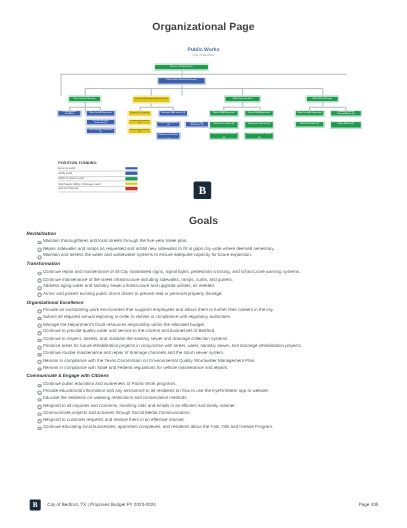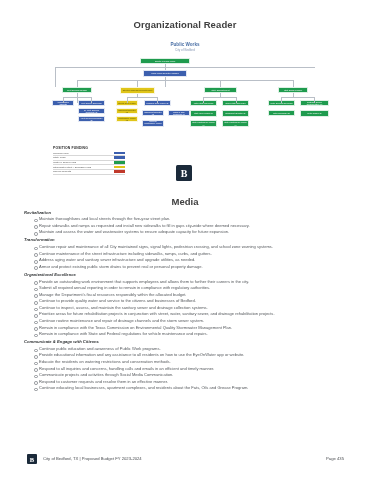--- a/index.html
+++ b/index.html
@@ -98,21 +98,21 @@
   }
   .f-page{
     position:absolute;right:26px;top:2px;font-size:4.2px;color:#4b4e52;
   }
 </style>
 </head>
 <body>
 
 <div class="page">
 
-  <div class="chart-title">Organizational Reader</div>
+  <div class="chart-title">Organizational Page</div>
 
   <div class="org">
     <div class="dept-name">Public Works</div>
     <div class="dept-sub">City of Bedford</div>
     <div id="org-nodes">
         <div class="node n-green" style="left: 140px; top: 18px; width: 50px; height: 6px;">Director of Public Works</div>
         <div class="node n-blue" style="left: 143px; top: 30px; width: 44px; height: 7px;">Public Works Executive Manager</div>
         <div class="node n-green" style="left: 62px; top: 47px; width: 30px; height: 6px;">Fleet Services Manager</div>
         <div class="node n-blue" style="left: 52px; top: 60px; width: 22px; height: 6px;">Administrative Associate</div>
         <div class="node n-blue" style="left: 78px; top: 60px; width: 27px; height: 6px;">Fleet Service Supervisor</div>
@@ -189,21 +189,21 @@
         </div>
         <div class="legend-row">
           <span class="legend-label">Special Projects</span>
           <span class="legend-swatch" style="background: rgb(192, 57, 43);"></span>
         </div>
       </div>
   </div>
 
   <div class="blogo">B</div>
 
-  <div class="goals-title">Media</div>
+  <div class="goals-title">Goals</div>
   <div class="goals">
     <div id="goals-sections">
         <div class="g-head">Revitalization</div>
         <ul class="g-list">
           <li>Maintain thoroughfares and local streets through the five-year street plan.</li>
           <li>Repair sidewalks and ramps as requested and install new sidewalks to fill in gaps city-wide where deemed necessary.</li>
           <li>Maintain and assess the water and wastewater systems to ensure adequate capacity for future expansion.</li>
         </ul>
         <div class="g-head">Transformation</div>
         <ul class="g-list">

